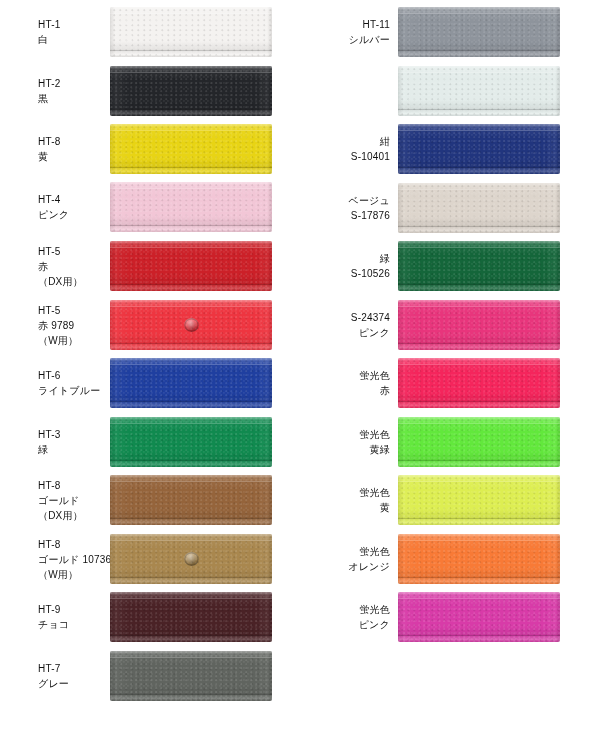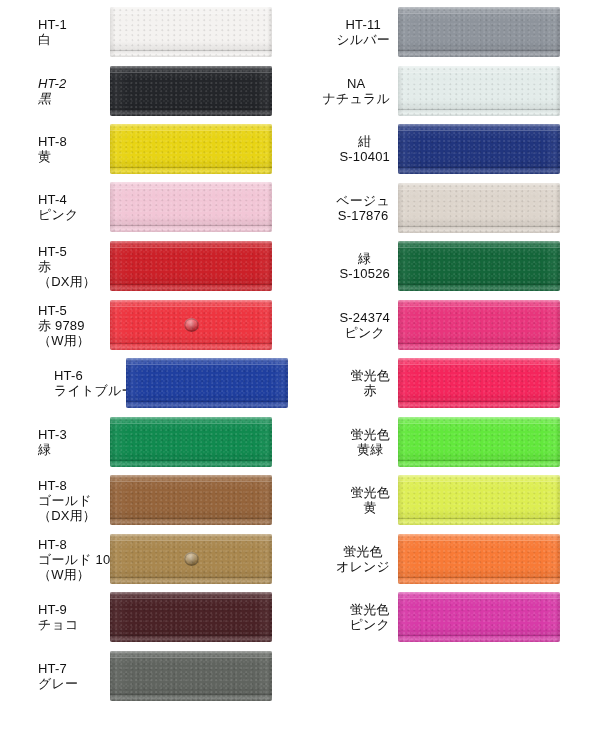--- a/index.html
+++ b/index.html
@@ -31,33 +31,33 @@
   .swatch-row {
     position: absolute;
     left: 0;
     width: 300px;
     height: 56px;
   }
   .label {
     position: absolute;
     top: 50%;
     transform: translateY(-50%);
-    font-size: 13px;
+    font-size: 10px;
     line-height: 15px;
     letter-spacing: 0.2px;
     white-space: pre-line;
     color: #111111;
   }
   .column.left .label {
     left: 38px;
     text-align: left;
   }
   .column.right .label {
     right: 210px;
-    text-align: center;
+    text-align: right;
   }
   .swatch {
     position: absolute;
     top: 3px;
     height: 50px;
     width: 162px;
     box-sizing: border-box;
     border-radius: 2px;
     overflow: hidden;
   }
@@ -130,21 +130,21 @@
       <div class="swatch-row" style="top: 4px;">
         <div class="label">HT-1
 白</div>
         <div class="swatch" style="background: rgb(244, 242, 240);">
           <div class="face"></div>
           <div class="grain"></div>
           <div class="seam-top"></div>
           <div class="seam-bottom"></div>
         </div>
       </div>
-      <div class="swatch-row" style="top: 62.5px; font-style: italic;">
+      <div class="swatch-row" style="top: 62.5px;">
         <div class="label">HT-2
 黒</div>
         <div class="swatch" style="background: rgb(36, 38, 42);">
           <div class="face"></div>
           <div class="grain"></div>
           <div class="seam-top"></div>
           <div class="seam-bottom"></div>
         </div>
       </div>
       <div class="swatch-row" style="top: 121px;">
@@ -183,21 +183,21 @@
 赤  9789
 （W用）</div>
         <div class="swatch" style="background: rgb(238, 53, 64);">
           <div class="face"></div>
           <div class="grain"></div>
           <div class="seam-top"></div>
           <div class="seam-bottom"></div>
           <div class="rivet"></div>
         </div>
       </div>
-      <div class="swatch-row" style="top: 355px; margin-left: 16px;">
+      <div class="swatch-row" style="top: 355px;">
         <div class="label">HT-6
 ライトブルー</div>
         <div class="swatch" style="background: rgb(31, 63, 160);">
           <div class="face"></div>
           <div class="grain"></div>
           <div class="seam-top"></div>
           <div class="seam-bottom"></div>
         </div>
       </div>
       <div class="swatch-row" style="top: 413.5px;">
@@ -259,22 +259,20 @@
         <div class="label">HT-11
 シルバー</div>
         <div class="swatch" style="background: rgb(142, 148, 156);">
           <div class="face"></div>
           <div class="grain"></div>
           <div class="seam-top"></div>
           <div class="seam-bottom"></div>
         </div>
       </div>
       <div class="swatch-row" style="top: 62.5px;">
-        <div class="label">NA
-ナチュラル</div>
         <div class="swatch" style="background: rgb(227, 236, 234);">
           <div class="face"></div>
           <div class="grain"></div>
           <div class="seam-top"></div>
           <div class="seam-bottom"></div>
         </div>
       </div>
       <div class="swatch-row" style="top: 121px;">
         <div class="label">紺
 S-10401</div>

